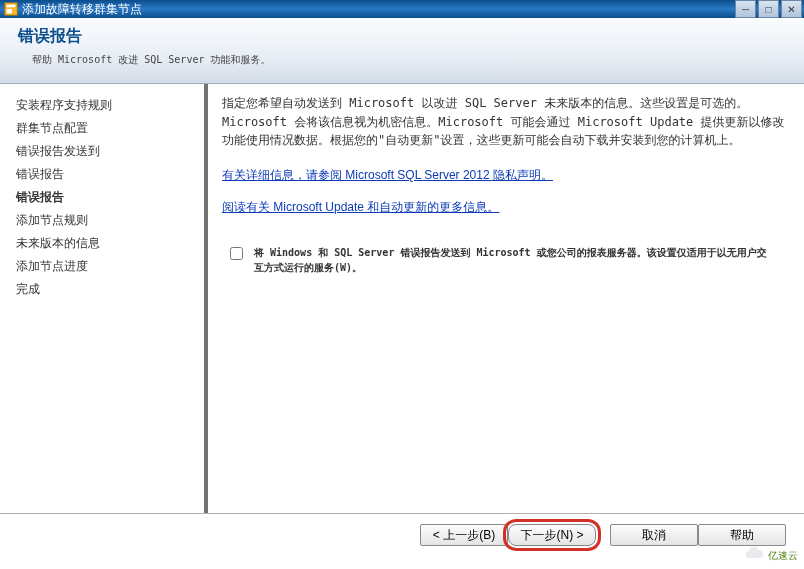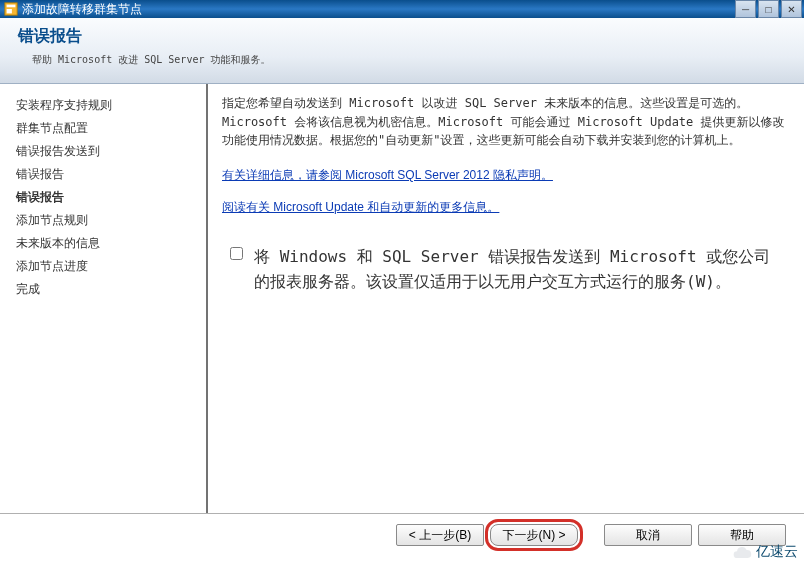--- a/index.html
+++ b/index.html
@@ -52,21 +52,21 @@
     padding-left: 14px;
     font-family: "SimSun", monospace;
   }
   .body-area {
     display: flex;
     height: 430px;
     border-bottom: 1px solid #b0b0b0;
   }
   .sidebar {
     width: 208px;
-    border-right: 2px solid #737373;
+    border-right: 4px solid #737373;
     background: #fff;
     padding: 10px 8px 10px 14px;
   }
   .sidebar .item {
     padding: 3px 2px;
     color: #333;
     cursor: pointer;
     font-family: "SimSun", sans-serif;
   }
   .sidebar .item.active {
@@ -97,31 +97,32 @@
     margin-top: 14px;
     gap: 8px;
     padding-left: 4px;
   }
   .checkbox-row input[type=checkbox] {
     width: 13px; height: 13px;
     margin-top: 2px;
   }
   .checkbox-label {
     font-family: "SimSun", monospace;
-    font-size: 16px;
+    font-size: 10px;
     line-height: 1.55;
     max-width: 520px;
+    font-weight: bold;
   }
   .footer {
     height: 42px;
     display: flex;
     align-items: center;
     justify-content: flex-end;
     padding: 0 18px;
-    gap: 6px;
+    gap: 0;
     position: relative;
   }
   .footer .btn {
     min-width: 88px;
     height: 22px;
     background: linear-gradient(#fdfdfd,#e4e4e4);
     border: 1px solid #8a8a8a;
     border-radius: 2px;
     font-size: 12px;
     font-family: "SimSun", sans-serif;
@@ -134,24 +135,24 @@
   .footer .btn.highlight {
     outline: 3px solid #d33029;
     outline-offset: 2px;
     border-radius: 8px;
   }
   .footer .gap { width: 14px; }
   .watermark {
     position: absolute;
     right: 6px;
     bottom: 6px;
-    color: #0c4a6e;
-    font-size: 14px;
+    color: #4d7c0f;
+    font-size: 10px;
     display:flex;
-    align-items:flex-start;
+    align-items:flex-end;
     gap:4px;
   }
   .watermark svg { width:20px; height:20px; opacity:.35; }
 </style>
 </head>
 <body>
 
 <div class="titlebar">
   <div class="left">
     <span class="icon">

